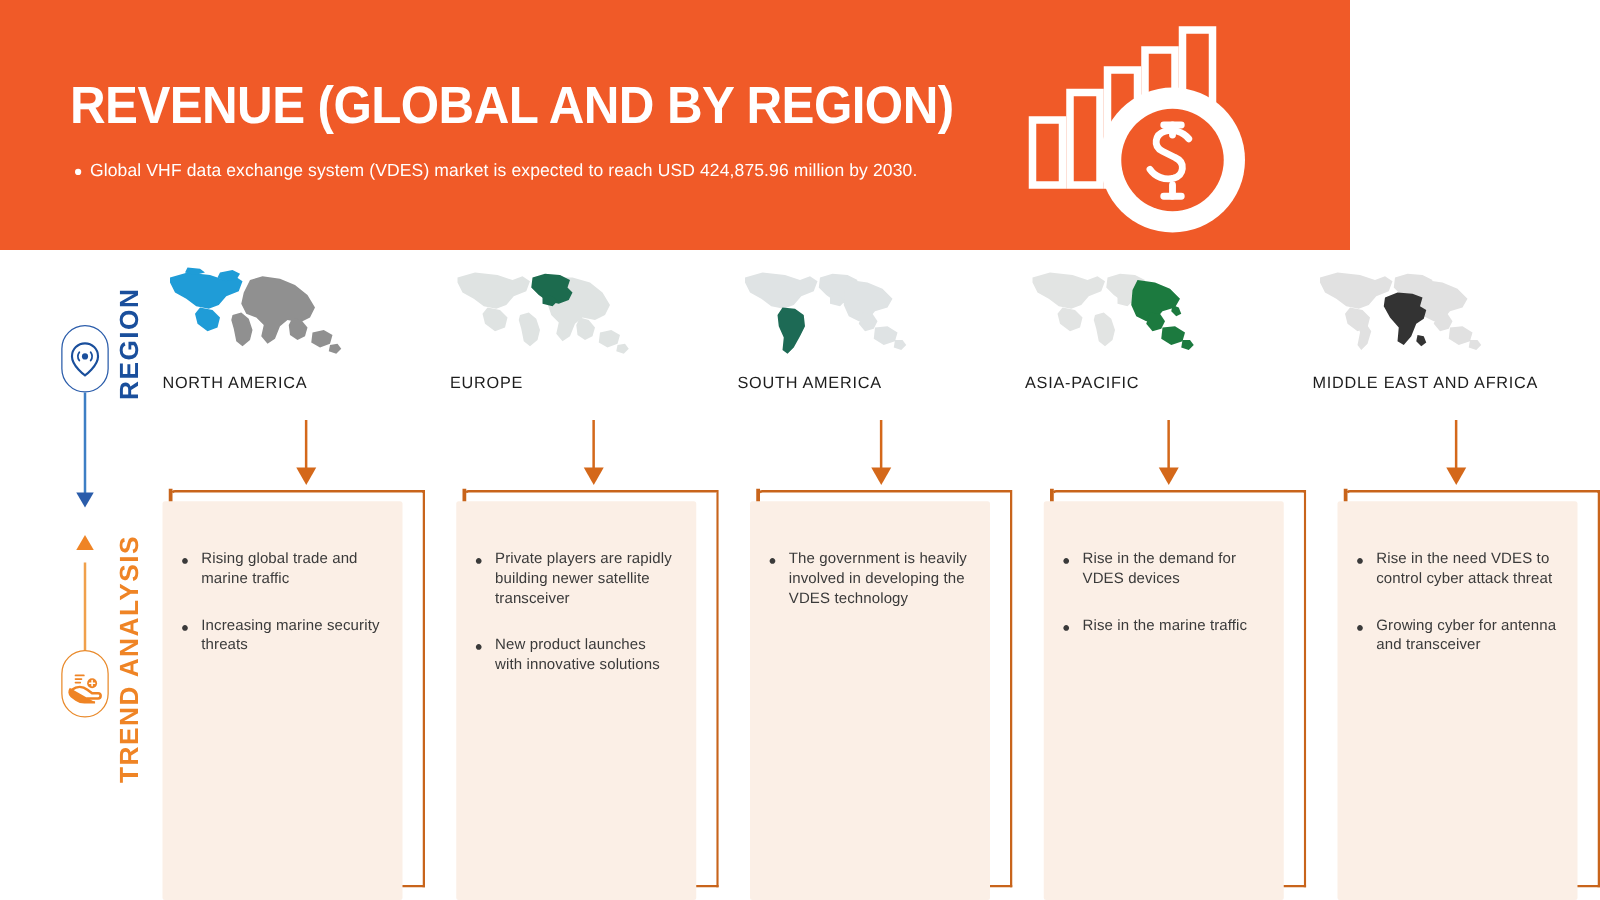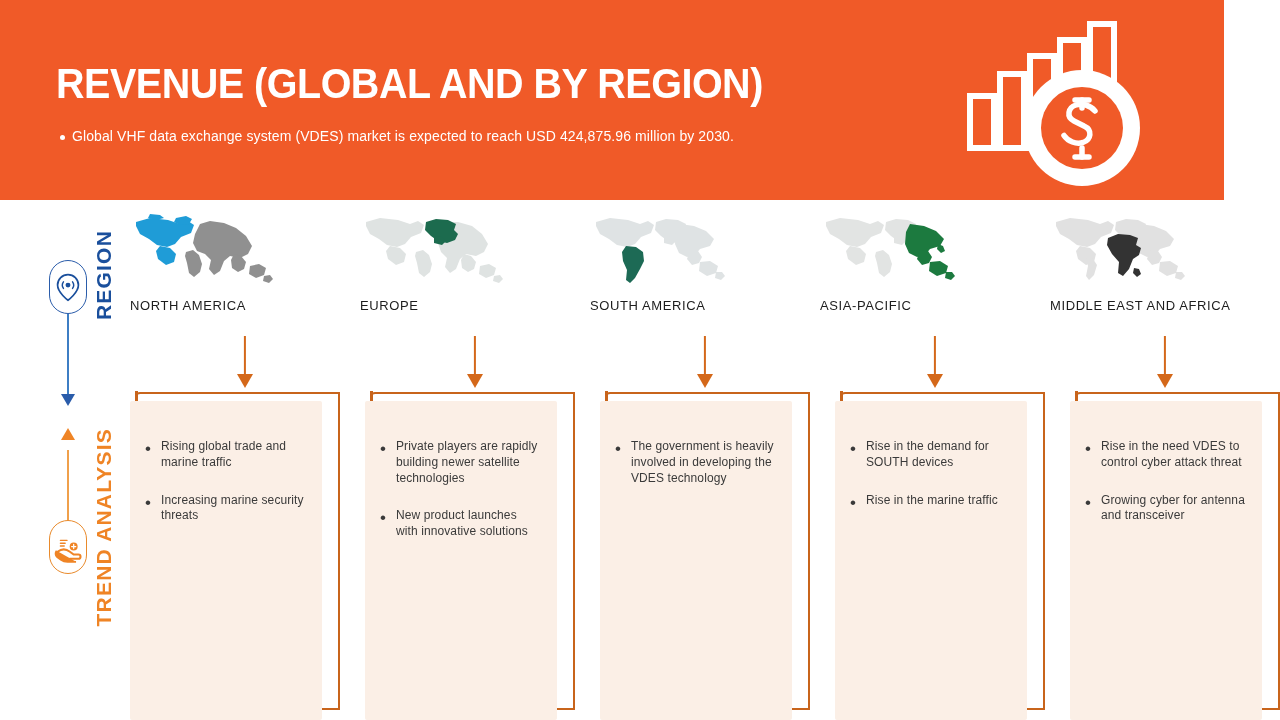--- a/index.html
+++ b/index.html
@@ -5,21 +5,21 @@
   * { margin:0; padding:0; box-sizing:border-box; }
   html,body { width:1280px; height:720px; overflow:hidden; }
   body {
     font-family:"Liberation Sans", sans-serif;
     background:#ffffff;
     position:relative;
   }
 
   
   .header {
-    position:absolute; left:0; top:0; width:1224px; height:200px;
+    position:absolute; left:0; top:0; width:1080px; height:200px;
     background:#f05a28;
     overflow:hidden;
   }
   .header-title {
     position:absolute; left:56px; top:60px;
     font-size:42px; font-weight:bold; color:#ffffff;
     letter-spacing:-0.5px; white-space:nowrap;
     font-family:"Liberation Sans", sans-serif;
     transform:scaleX(0.94); transform-origin:left center;
   }
@@ -341,40 +341,40 @@
         <li>Rising global trade and marine traffic</li>
         <li>Increasing marine security threats</li>
       </ul>
     </div>
   </div>
 
   <div class="card-wrap">
     <div class="card-bracket"></div>
     <div class="card">
       <ul class="card-list">
-        <li>Private players are rapidly building newer satellite technologies</li>
+        <li>Private players are rapidly building newer satellite transceiver</li>
         <li>New product launches with innovative solutions</li>
       </ul>
     </div>
   </div>
 
   <div class="card-wrap">
     <div class="card-bracket"></div>
     <div class="card">
       <ul class="card-list">
         <li>The government is heavily involved in developing the VDES technology</li>
       </ul>
     </div>
   </div>
 
   <div class="card-wrap">
     <div class="card-bracket"></div>
     <div class="card">
       <ul class="card-list">
-        <li>Rise in the demand for SOUTH devices</li>
+        <li>Rise in the demand for VDES devices</li>
         <li>Rise in the marine traffic</li>
       </ul>
     </div>
   </div>
 
   <div class="card-wrap">
     <div class="card-bracket"></div>
     <div class="card">
       <ul class="card-list">
         <li>Rise in the need VDES to control cyber attack threat</li>

